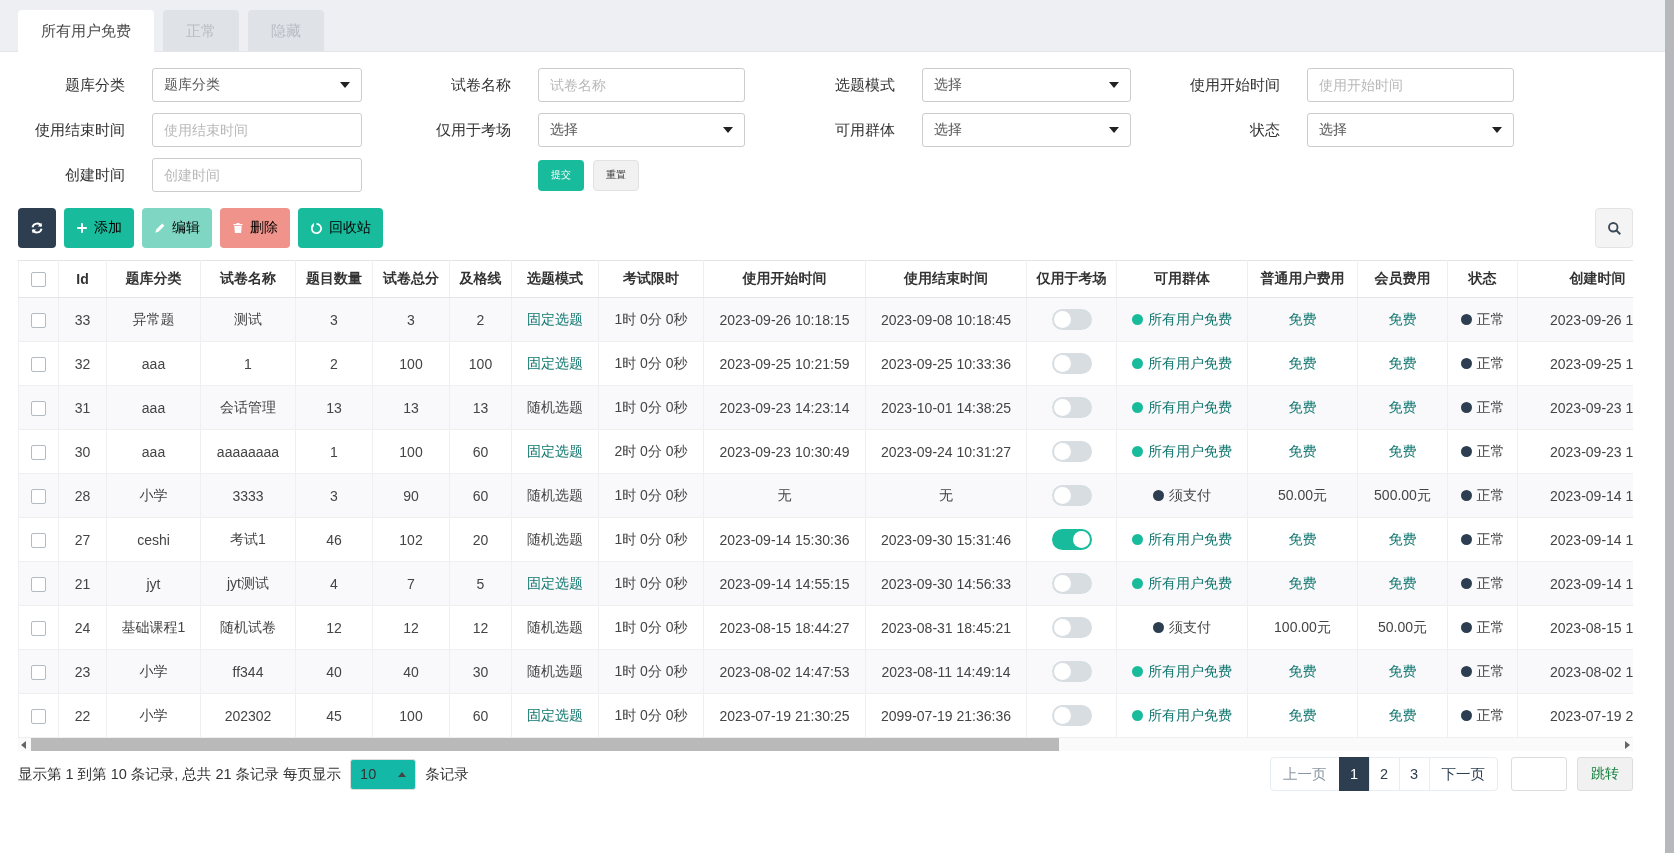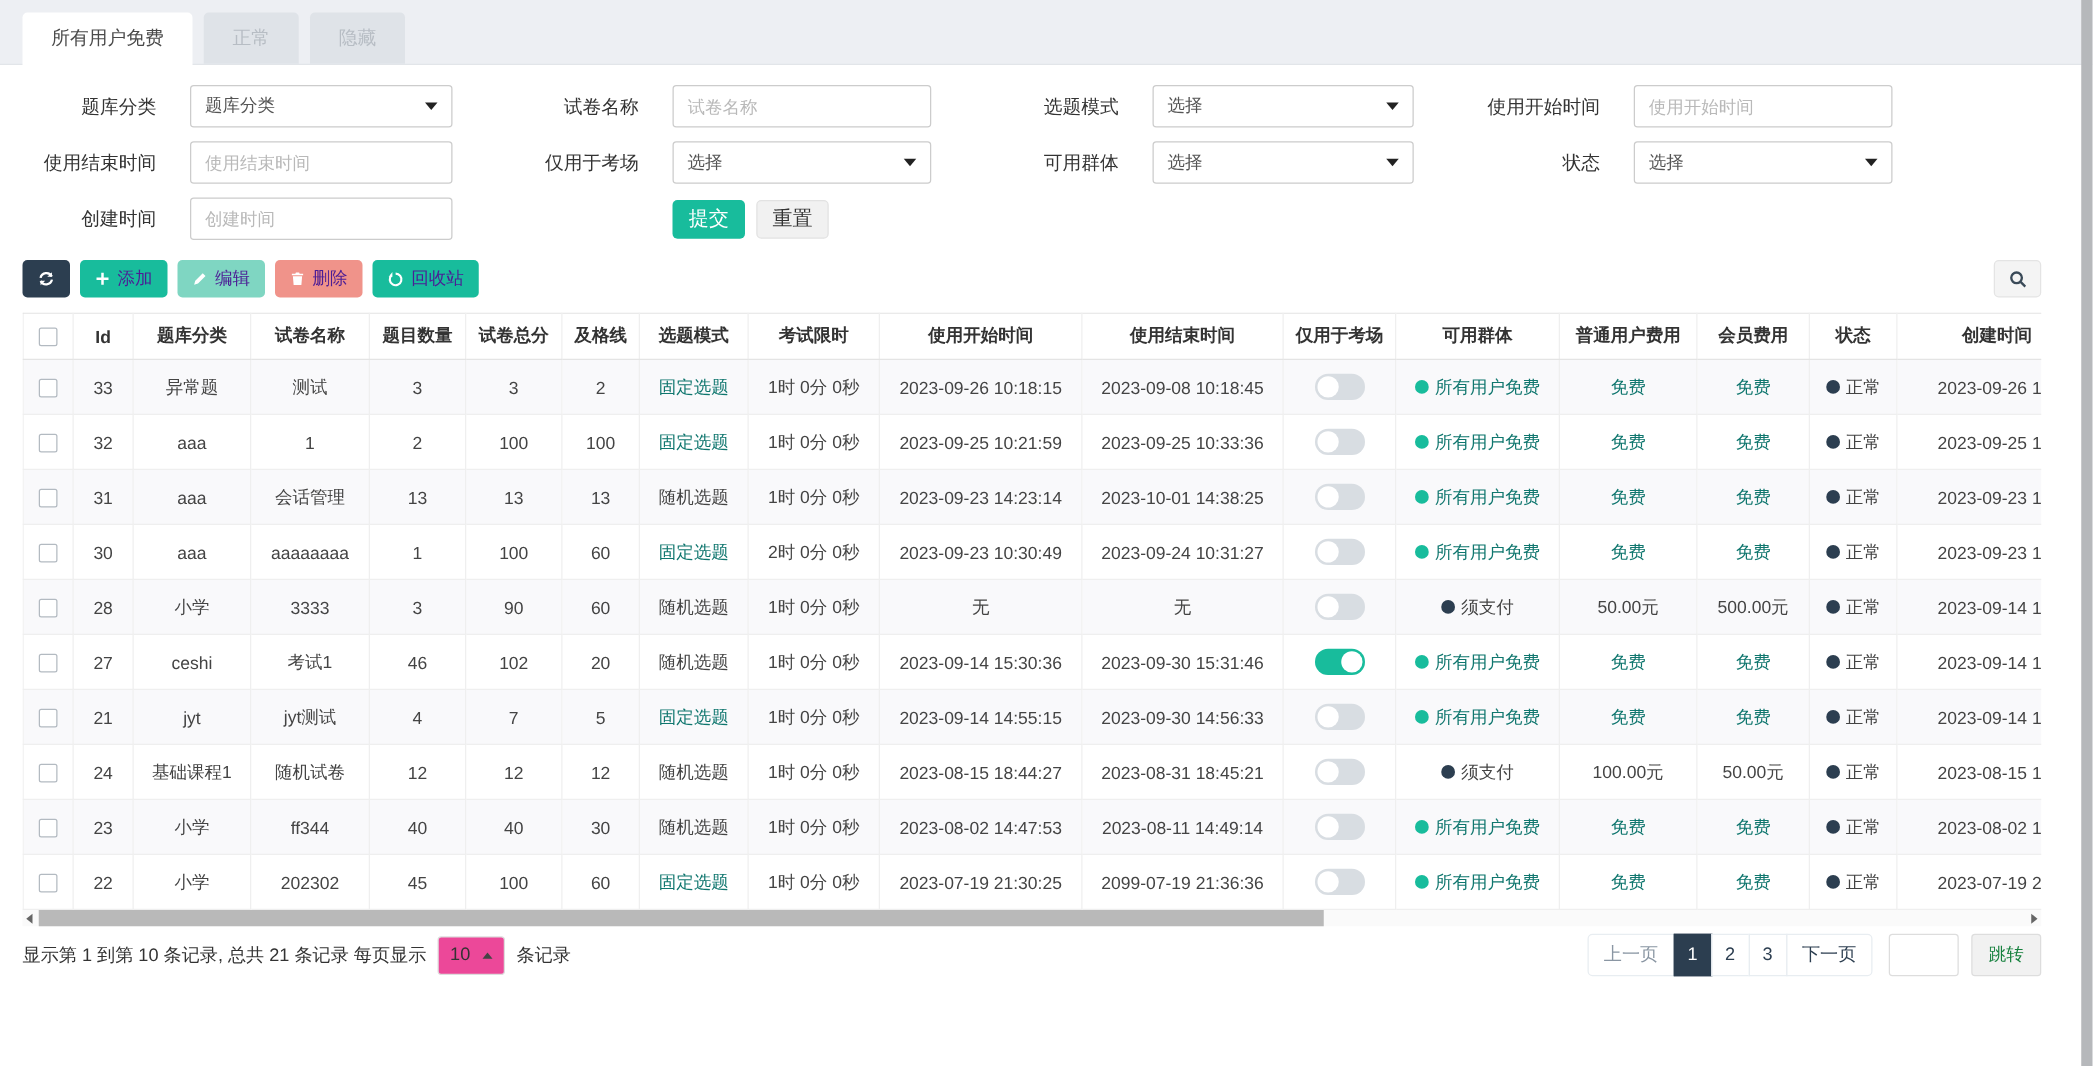--- a/index.html
+++ b/index.html
@@ -16,27 +16,27 @@
   
   .content { padding:16px 18px 0 18px; }
   .filter-grid { display:grid; grid-template-columns:134px 210px 176px 207px 177px 209px 176px 207px; row-gap:11px; align-items:center; }
   .lbl { text-align:right; padding-right:27px; font-size:15px; color:#333; white-space:nowrap; }
   .inp, .sel { height:34px; width:100%; border:1px solid #ccc; border-radius:3px; background:#fff; font-size:14px; color:#555; padding:0 11px; }
   .inp::placeholder { color:#b9b9b9; opacity:1; }
   .sel { display:flex; align-items:center; justify-content:space-between; cursor:pointer; }
   .caret-down { width:0; height:0; border-left:5px solid transparent; border-right:5px solid transparent; border-top:6px solid #222; }
   .caret-up { width:0; height:0; border-left:4px solid transparent; border-right:4px solid transparent; border-bottom:5px solid #444; }
   .actions { display:flex; gap:9px; align-items:center; }
-  .btn { border:none; border-radius:4px; font-size:16px; cursor:pointer; font-family:inherit; }
+  .btn { border:none; border-radius:4px; font-size:10px; cursor:pointer; font-family:inherit; }
   .btn-submit { background:#18bc9c; color:#fff; height:31px; padding:0 13px; }
   .btn-reset { background:#f1f1f1; border:1px solid #e2e2e2; color:#333; height:31px; padding:0 12px; }
 
   
   .toolbar { margin-top:16px; width:1615px; display:flex; gap:8px; align-items:center; }
-  .tbtn { height:30px; display:flex; align-items:center; gap:6px; padding:0 12px; border-radius:4px; color:#4c1d95; border:none; font-size:14px; cursor:pointer; font-family:inherit; }
+  .tbtn { height:40px; display:flex; align-items:center; gap:6px; padding:0 12px; border-radius:4px; color:#000000; border:none; font-size:14px; cursor:pointer; font-family:inherit; }
   .tbtn-dark { background:#2c3e50; width:38px; justify-content:center; padding:0; }
   .tbtn-green { background:#18bc9c; }
   .tbtn-green-dis { background:#7fd6c2; }
   .tbtn-red-dis { background:#f0938a; }
   .tbtn-search { margin-left:auto; background:#f4f4f4; border:1px solid #e4e4e4; width:38px; justify-content:center; padding:0; }
 
   
   .table-wrap { margin-top:12px; width:1615px; overflow:hidden; }
   table { width:1659px; table-layout:fixed; border-collapse:collapse; font-size:14px; color:#444; }
   th, td { border:1px solid #efefef; text-align:center; overflow:hidden; white-space:nowrap; }
@@ -55,21 +55,21 @@
 
   
   .hbar { width:1615px; height:13px; background:#fafafa; position:relative; }
   .hbar .thumb { position:absolute; left:13px; top:0; width:1028px; height:13px; background:#b9b9b9; }
   .hbar .arr { position:absolute; top:3px; width:0; height:0; }
   .hbar .arr-l { left:3px; border-top:4px solid transparent; border-bottom:4px solid transparent; border-right:5px solid #666; }
   .hbar .arr-r { right:3px; border-top:4px solid transparent; border-bottom:4px solid transparent; border-left:5px solid #666; }
 
   
   .pagebar { margin-top:6px; width:1615px; display:flex; align-items:center; font-size:14.5px; color:#333; }
-  .size-box { border:1px solid #ddd; background:#ec4899; border-radius:3px; height:31px; display:flex; align-items:center; gap:10px; padding:0 9px; margin:0 9px; cursor:pointer; }
+  .size-box { border:1px solid #ddd; background:#14b8a6; border-radius:3px; height:31px; display:flex; align-items:center; gap:22px; padding:0 9px; margin:0 9px; cursor:pointer; }
   .pager { margin-left:auto; display:flex; align-items:center; }
   .pbtn { height:34px; line-height:32px; min-width:31px; padding:0 12px; background:#fff; border:1px solid #e8edf1; color:#2c3e50; text-align:center; margin-left:-1px; cursor:pointer; }
   .pbtn.num { padding:0; }
   .pbtn.first { border-radius:4px 0 0 4px; margin-left:0; }
   .pbtn.last { border-radius:0 4px 4px 0; }
   .pbtn.active { background:#2c3e50; border-color:#2c3e50; color:#fff; }
   .pbtn.muted { color:#8a96a3; }
   .jump-input { width:56px; height:34px; border:1px solid #ddd; border-radius:3px; margin-left:13px; padding:0 8px; font-size:14px; }
   .jump-btn { height:34px; padding:0 13px; background:#f1f1f1; border:1px solid #ddd; border-radius:3px; color:#15803d; margin-left:10px; font-size:14px; cursor:pointer; font-family:inherit; }
   .icon { display:inline-flex; }

